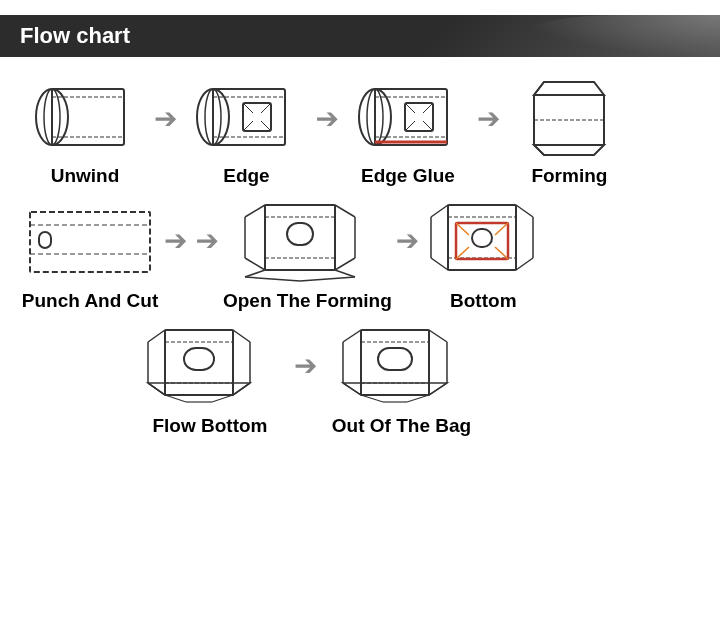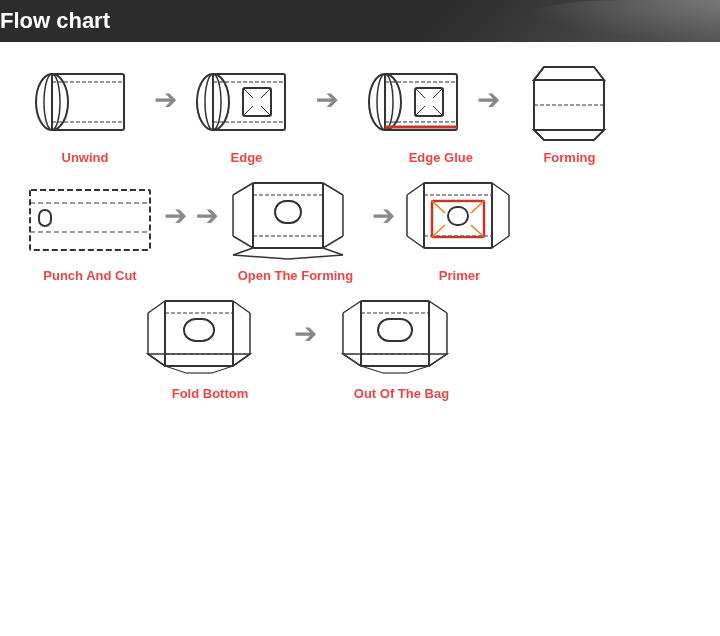--- a/index.html
+++ b/index.html
@@ -11,22 +11,23 @@
       overflow: hidden;
     }
 
     
     .header {
       width: 100%;
       height: 42px;
       background: linear-gradient(135deg, #2c2c2c 60%, #555 100%);
       display: flex;
       align-items: center;
-      padding: 0 0;
+      padding: 0 20px;
       position: relative;
+      margin-top: 15px;
     }
     .header::after {
       content: '';
       position: absolute;
       right: 0;
       top: 0;
       width: 200px;
       height: 42px;
       background: radial-gradient(ellipse at right top, rgba(180,180,180,0.4) 0%, transparent 70%);
       border-radius: 50% 0 0 50%;
@@ -55,43 +56,43 @@
 
     
     .step {
       display: flex;
       flex-direction: column;
       align-items: center;
       gap: 8px;
     }
 
     .step-label {
-      font-size: 13px;
+      font-size: 19px;
       font-weight: 600;
-      color: #ef4444;
+      color: #000000;
       text-align: center;
     }
 
     
     .arrow {
       font-size: 28px;
       color: #888;
       margin: 0 4px;
       padding-bottom: 28px;
     }
 
     
     .step svg {
       display: block;
     }
 
     
     .row1 .step:nth-child(1) { width: 130px; }
     .row1 .step:nth-child(3) { width: 130px; }
-    .row1 .step:nth-child(5) { width: 130px; align-items: flex-end; }
+    .row1 .step:nth-child(5) { width: 130px; }
     .row1 .step:nth-child(7) { width: 130px; }
 
     
     .row2 .step:nth-child(1) { width: 140px; }
     .row2 .step:nth-child(3) { width: 140px; }
     .row2 .step:nth-child(5) { width: 160px; }
     .row2 .step:nth-child(7) { width: 130px; }
 
     
     .row3 .step:nth-child(1) { width: 160px; }
@@ -261,21 +262,21 @@
 
         <rect x="33" y="26" width="52" height="36" rx="1" fill="none" stroke="#c0392b" stroke-width="2.5"></rect>
 
         <line x1="33" y1="26" x2="46" y2="38" stroke="#e67e22" stroke-width="1.5"></line>
         <line x1="85" y1="26" x2="72" y2="38" stroke="#e67e22" stroke-width="1.5"></line>
         <line x1="33" y1="62" x2="46" y2="50" stroke="#e67e22" stroke-width="1.5"></line>
         <line x1="85" y1="62" x2="72" y2="50" stroke="#e67e22" stroke-width="1.5"></line>
 
         <rect x="49" y="32" width="20" height="18" rx="9" fill="none" stroke="#333" stroke-width="2"></rect>
       </svg>
-      <span class="step-label">Primer</span>
+      <span class="step-label">Bottom</span>
     </div>
 
   </div>
 
   <div class="flow-row row3">
 
     <div class="step">
       <svg width="140" height="85" viewBox="0 0 140 85">
 
         <rect x="25" y="8" width="68" height="65" rx="1" fill="none" stroke="#333" stroke-width="2"></rect>
@@ -294,21 +295,21 @@
         <line x1="8" y1="61" x2="25" y2="73" stroke="#333" stroke-width="1.5"></line>
         <line x1="110" y1="61" x2="93" y2="73" stroke="#333" stroke-width="1.5"></line>
         <polygon points="8,61 110,61 93,73 25,73" fill="none" stroke="#333" stroke-width="1.5"></polygon>
 
         <line x1="25" y1="73" x2="46" y2="80" stroke="#333" stroke-width="1.2"></line>
         <line x1="93" y1="73" x2="72" y2="80" stroke="#333" stroke-width="1.2"></line>
         <line x1="46" y1="80" x2="72" y2="80" stroke="#333" stroke-width="1.2"></line>
 
         <rect x="44" y="26" width="30" height="22" rx="12" fill="none" stroke="#333" stroke-width="2"></rect>
       </svg>
-      <span class="step-label">Fold Bottom</span>
+      <span class="step-label">Flow Bottom</span>
     </div>
 
     <div class="arrow">➔</div>
 
     <div class="step">
       <svg width="140" height="85" viewBox="0 0 140 85">
 
         <rect x="30" y="8" width="68" height="65" rx="1" fill="none" stroke="#333" stroke-width="2"></rect>
 
         <line x1="30" y1="20" x2="98" y2="20" stroke="#333" stroke-width="1" stroke-dasharray="4,2"></line>

